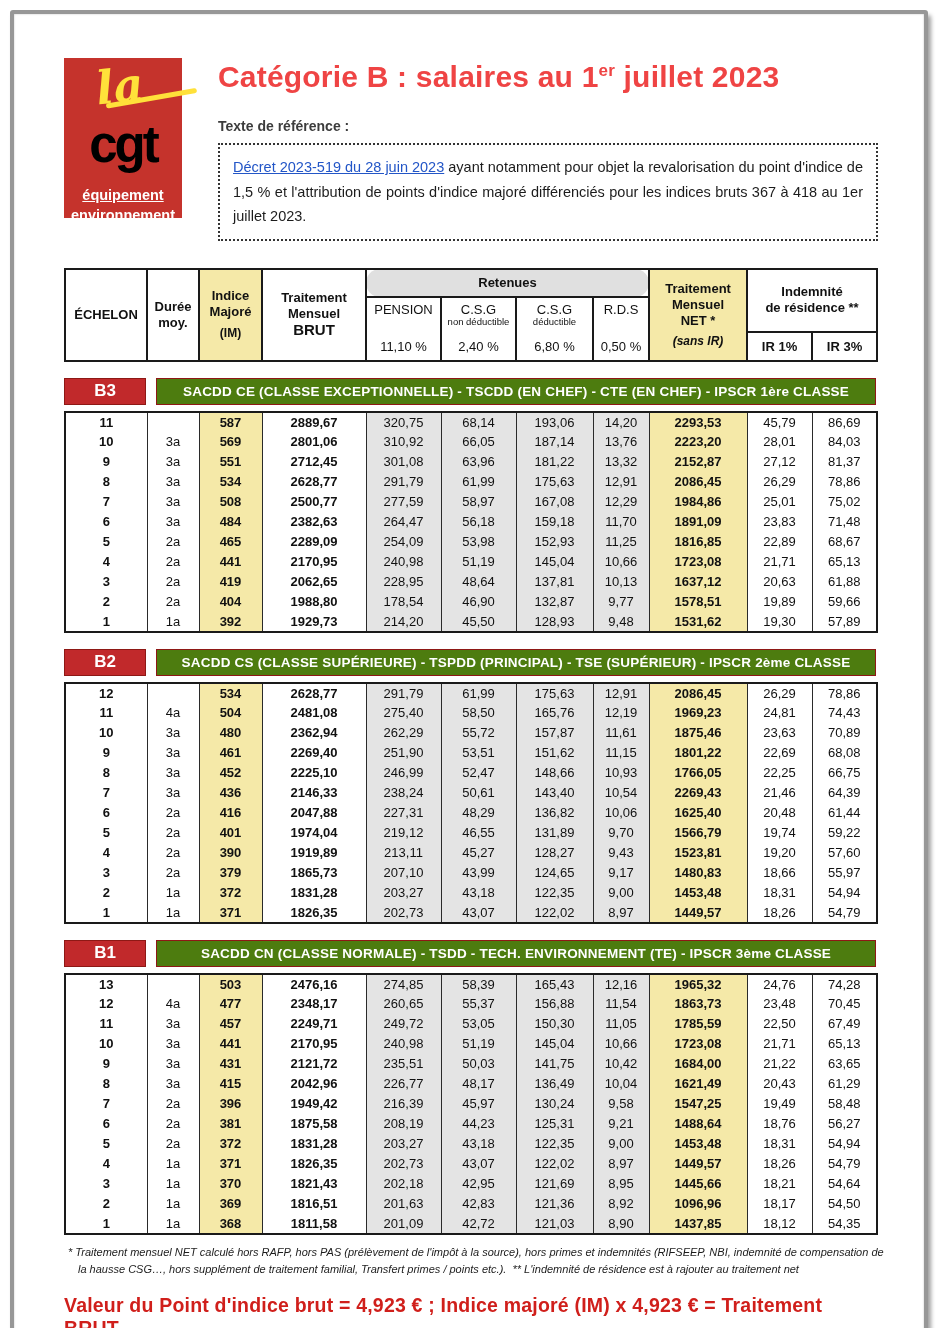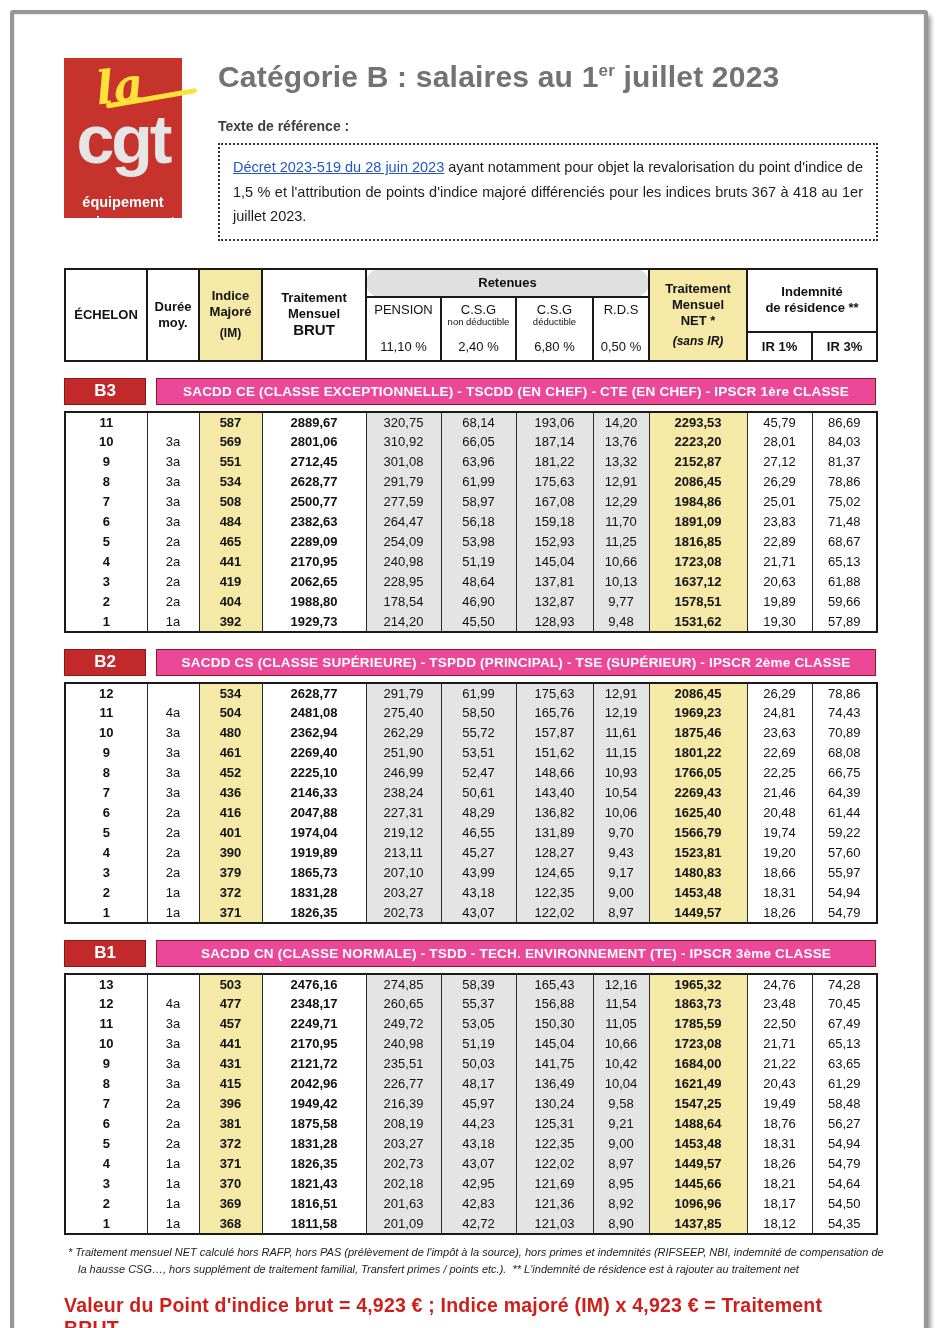--- a/index.html
+++ b/index.html
@@ -26,27 +26,27 @@
   .logo-la {
     font-family:"DejaVu Serif", serif; font-style:italic; font-weight:bold;
     color:#ffe13a; font-size:46px; line-height:40px; transform:rotate(-6deg);
     position:relative; align-self:center; margin-left:-6px;
   }
   .logo-la::after {
     content:""; position:absolute; left:8px; bottom:2px; width:92px; height:5px;
     background:#ffe13a; border-radius:3px; transform:rotate(-4deg);
   }
   .logo-cgt {
-    font-size:68px; font-weight:bold; letter-spacing:-3px; line-height:54px;
-    margin-top:6px; color:#e5e5e5;
-  }
-  .logo-sub { margin-top:26px; text-align:center; font-weight:bold; font-size:14.5px; line-height:20px; }
+    font-size:51px; font-weight:bold; letter-spacing:-3px; line-height:54px;
+    margin-top:12px; color:#000000;
+  }
+  .logo-sub { margin-top:13px; text-align:center; font-weight:bold; font-size:14.5px; line-height:20px;text-decoration:underline; }
 
   .header-right { margin-left:36px; flex:1; }
-  .title { color:#737373; font-size:30px; font-weight:bold; margin-top:2px; letter-spacing:0.2px; }
+  .title { color:#ef4444; font-size:30px; font-weight:bold; margin-top:2px; letter-spacing:0.2px; }
   .title sup { font-size:17px; }
   .ref-label { margin-top:24px; font-size:14px; font-weight:bold; color:#3c3c3c; }
   .ref-box {
     margin-top:9px; border:2px dotted #333; padding:10px 13px;
     font-size:14.5px; line-height:1.7; color:#1c1c1c; text-align:justify;
   }
   .ref-box a { color:#2356c7; text-decoration:underline; cursor:pointer; }
 
   
   table { border-collapse:collapse; table-layout:fixed; }
@@ -71,21 +71,21 @@
 
   
   .section { margin-top:16px; }
   .section-bar { display:flex; width:812px; }
   .badge {
     width:82px; background:#c1292b; border:1px solid #8e1815; color:#fff;
     font-weight:bold; font-size:17px; display:flex; align-items:center; justify-content:center;
     height:27px; flex:0 0 auto;
   }
   .bar-title {
-    margin-left:10px; flex:1; background:#ec4899; border:1px solid #8e1815; color:#fff;
+    margin-left:10px; flex:1; background:#4d7c0f; border:1px solid #8e1815; color:#fff;
     font-weight:bold; font-size:13.5px; display:flex; align-items:center; justify-content:center;
     height:27px; letter-spacing:0.2px;
   }
   .data-table { width:812px; margin-top:6px; border:2px solid #1a1a1a; }
   .data-table td {
     border-left:1px solid #2a2a2a; border-right:1px solid #2a2a2a;
     height:20px; font-size:13px; text-align:center; color:#111; padding:0;
   }
   .data-table td.c-ech, .data-table td.c-im, .data-table td.c-brut, .data-table td.c-net { font-weight:bold; }
   .data-table td.c-im, .data-table td.c-net { background:#f5e9a8; }

